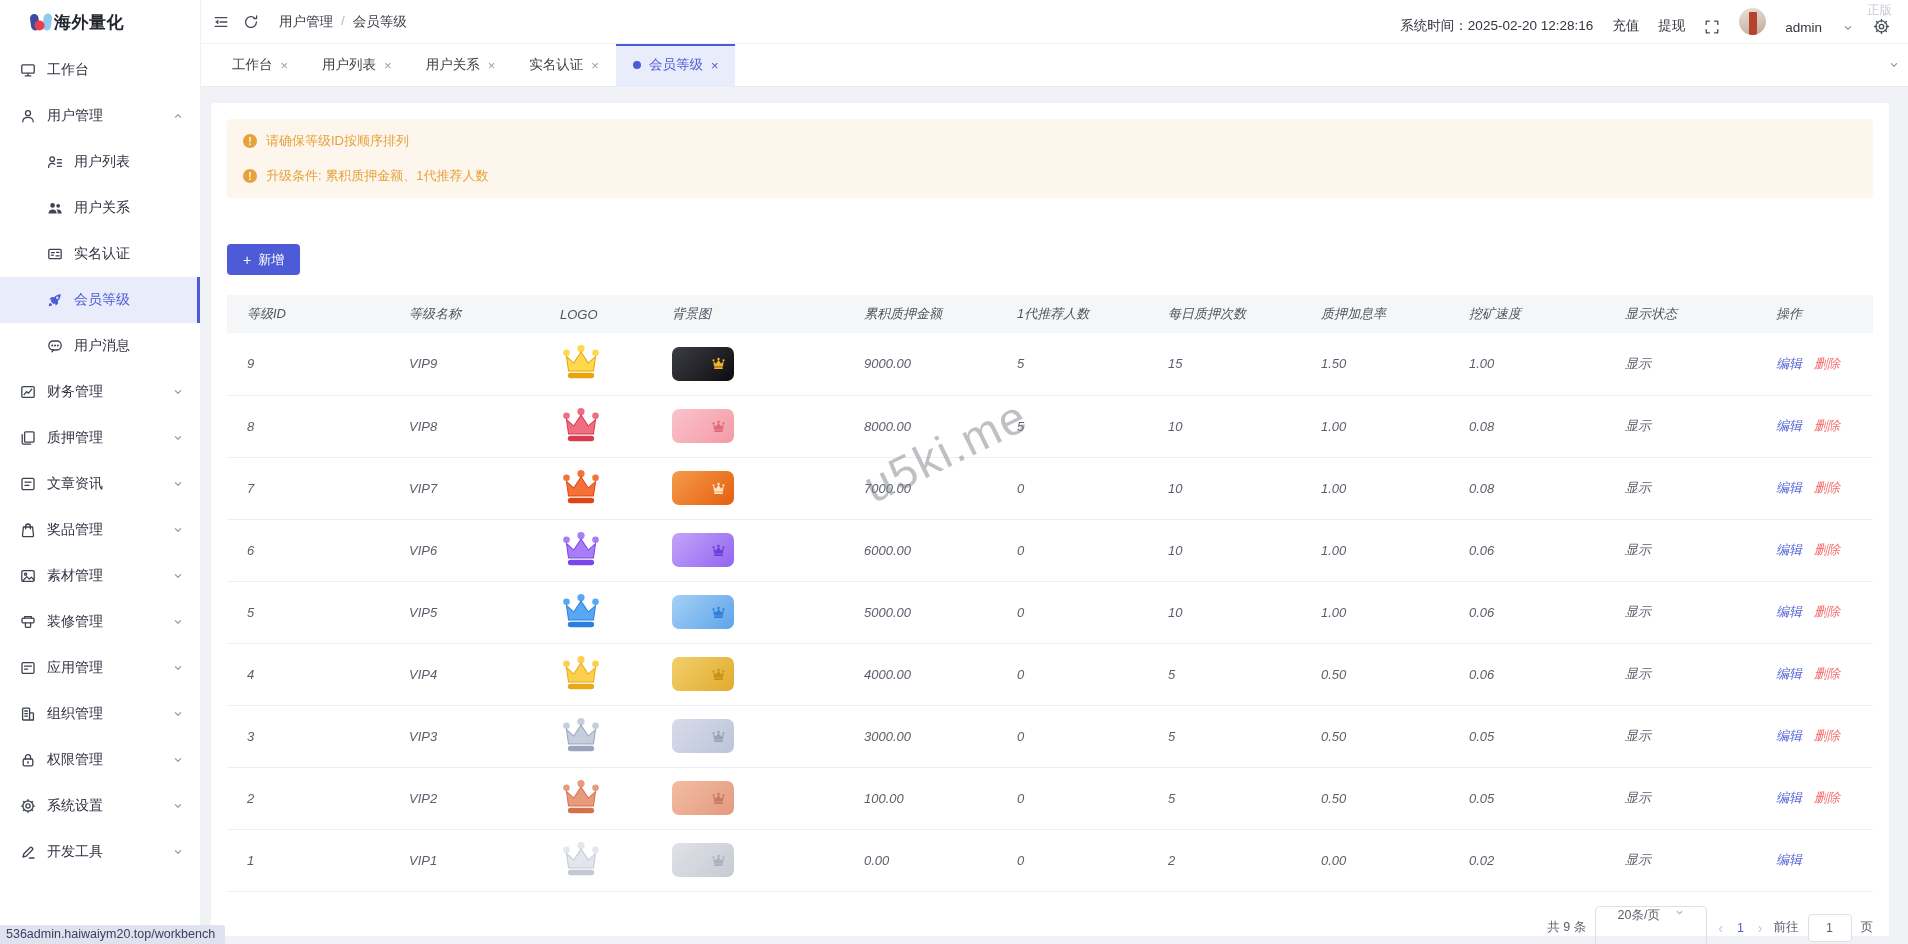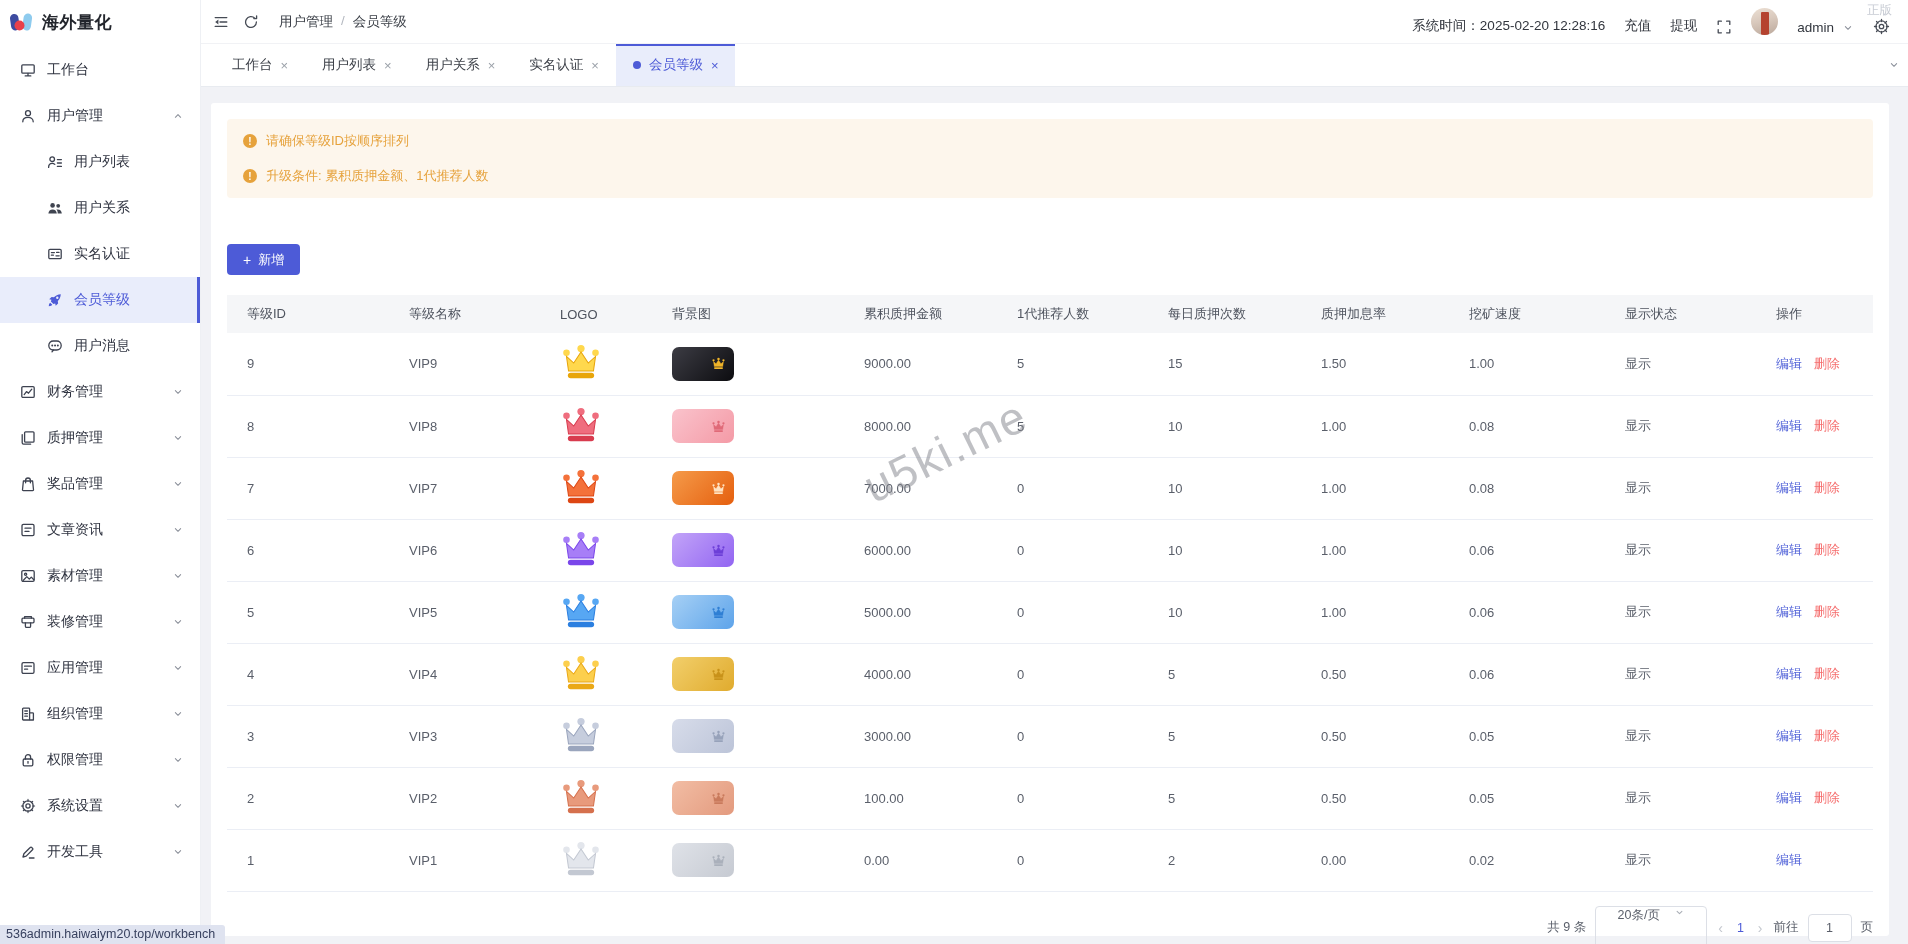--- a/index.html
+++ b/index.html
@@ -5,21 +5,21 @@
   * { box-sizing: border-box; margin: 0; padding: 0; }
   html,body { width: 1908px; height: 944px; overflow: hidden; }
   body {
     font-family: "Liberation Sans", "DejaVu Sans", sans-serif;
     background: #f0f2f6; color: #303133; font-size: 13px; position: relative;
   }
   .app { display: flex; width: 100%; height: 100%; }
 
   
   .sidebar { width: 201px; background: #fff; border-right: 1px solid #eef0f4; flex-shrink: 0; }
-  .logo { height: 44px; display: flex; align-items: center; padding-left: 8px; gap: 8px; }
+  .logo { height: 44px; display: flex; align-items: center; padding-left: 28px; gap: 0; }
   .logo-text { font-size: 17px; font-weight: bold; color: #23262d; letter-spacing: .5px; }
   .menu { padding-top: 3px; }
   .menu-item { height: 46px; display: flex; align-items: center; padding: 0 16px 0 20px; gap: 11px;
     font-size: 14px; color: #2f3340; cursor: pointer; position: relative; }
   .menu-item.sub { padding-left: 47px; }
   .mi-icon { display: flex; color: #3d4250; }
   .mi-label { flex: 1; }
   .chev { display: flex; color: #8a8f99; }
   .menu-item.active { background: #e9edfb; color: #4d5bd7; }
   .menu-item.active .mi-icon { color: #4d5bd7; }
@@ -32,21 +32,21 @@
     justify-content: space-between; padding: 0 18px 0 12px; border-bottom: 1px solid #f1f2f5; }
   .tb-left { display: flex; align-items: center; gap: 14px; }
   .icon-btn { display: flex; color: #464b55; cursor: pointer; }
   .breadcrumb { display: flex; gap: 8px; font-size: 13.5px; color: #3c4048; margin-left: 6px; }
   .bc-sep { color: #b4b8c0; }
   .tb-right { display: flex; align-items: flex-end; gap: 19px; font-size: 13.5px; color: #32363e; }
   .tb-link { cursor: pointer; }
   .avatar { width: 27px; height: 27px; border-radius: 50%; overflow: hidden; position: relative;
     background: linear-gradient(165deg, #ece0d4 0%, #d9c9bd 45%, #bba89b 100%); cursor: pointer; }
   .avatar-obj { position: absolute; left: 10px; top: 4px; width: 8px; height: 23px; background: #b5432f; border-radius: 1px; }
-  .admin-wrap { display: flex; align-items: center; gap: 8px; cursor: pointer; }
+  .admin-wrap { display: flex; align-items: center; gap: 20px; cursor: pointer; }
 
   .tabbar { height: 43px; background: #fff; border-bottom: 1px solid #e8ebf0; display: flex; padding-left: 14px; position: relative; }
   .tab { height: 100%; display: flex; align-items: center; gap: 8px; padding: 0 17px;
     font-size: 13.5px; color: #3c4048; cursor: pointer; }
   .tab .dot { width: 8px; height: 8px; border-radius: 50%; background: #4d5bd7; }
   .tab .close { color: #9aa0a8; font-size: 13px; }
   .tab.active { background: #e9edfb; color: #4d5bd7; box-shadow: inset 0 2px 0 #4d5bd7; }
   .tab.active .close { color: #4d5bd7; }
   .tabbar-chev { position: absolute; right: 8px; top: 50%; transform: translateY(-50%); color: #8a8f99; display: flex; cursor: pointer; }
 
@@ -56,21 +56,21 @@
   .alert-box { background: #fdf6ec; border-radius: 4px; padding: 13px 16px; display: flex; flex-direction: column; gap: 17px; }
   .alert-line { display: flex; align-items: center; gap: 9px; color: #e6a23c; font-size: 13px; }
   .alert-ico { width: 14px; height: 14px; border-radius: 50%; background: #e6a23c; color: #fff;
     font-size: 10px; font-weight: bold; display: flex; align-items: center; justify-content: center; flex-shrink: 0; }
 
   .add-btn { margin-top: 46px; height: 31px; padding: 0 16px; background: #4d5bd7; color: #fff; border: none;
     border-radius: 4px; font-size: 13px; display: inline-flex; align-items: center; gap: 7px; cursor: pointer;
     font-family: inherit; }
   .add-btn .plus { font-size: 14px; line-height: 1; }
 
-  table.grid { width: 100%; border-collapse: collapse; table-layout: fixed; margin-top: 20px; }
+  table.grid { width: 100%; border-collapse: collapse; table-layout: fixed; margin-top: 20px; font-style: italic; }
   .grid th { height: 38px; background: #f5f6f8; color: #4e535e; font-weight: normal; font-size: 13px;
     text-align: left; padding: 0 6px 0 20px; }
   .grid td { height: 62px; border-bottom: 1px solid #ebeef5; color: #5a5f6a; font-size: 13px;
     text-align: left; padding: 0 6px 0 20px; }
   .crown { display: inline-flex; }
   .bgcard { width: 62px; height: 34px; border-radius: 7px; display: inline-flex; align-items: center;
     justify-content: flex-end; padding-right: 8px; }
   .link-edit { color: #5465d9; cursor: pointer; margin-right: 12px; }
   .link-del { color: #f56c6c; cursor: pointer; }
 
@@ -204,39 +204,39 @@
           <span class="mi-label">质押管理</span>
           <span class="chev">
             <svg width="12" height="12" viewBox="0 0 16 16" fill="none" stroke="currentColor" stroke-width="1.4" stroke-linecap="round" stroke-linejoin="round">
               <path d="M4.5 6.2L8 9.7l3.5-3.5"></path>
             </svg>
           </span>
         </div>
         <div class="menu-item">
           <span class="mi-icon">
             <svg width="16" height="16" viewBox="0 0 16 16" fill="none" stroke="currentColor" stroke-width="1.3" stroke-linecap="round" stroke-linejoin="round">
+              <rect x="2" y="2.4" width="12" height="11.2" rx="1.4"></rect>
+              <path d="M5 6.2h6M5 9.4h4"></path>
+            </svg>
+          </span>
+          <span class="mi-label">文章资讯</span>
+          <span class="chev">
+            <svg width="12" height="12" viewBox="0 0 16 16" fill="none" stroke="currentColor" stroke-width="1.4" stroke-linecap="round" stroke-linejoin="round">
+              <path d="M4.5 6.2L8 9.7l3.5-3.5"></path>
+            </svg>
+          </span>
+        </div>
+        <div class="menu-item">
+          <span class="mi-icon">
+            <svg width="16" height="16" viewBox="0 0 16 16" fill="none" stroke="currentColor" stroke-width="1.3" stroke-linecap="round" stroke-linejoin="round">
               <path d="M3.4 5h9.2l.9 8.8a.8.8 0 0 1-.8.9H3.3a.8.8 0 0 1-.8-.9z"></path>
               <path d="M5.6 6.8V4.4a2.4 2.4 0 0 1 4.8 0v2.4"></path>
             </svg>
           </span>
           <span class="mi-label">奖品管理</span>
-          <span class="chev">
-            <svg width="12" height="12" viewBox="0 0 16 16" fill="none" stroke="currentColor" stroke-width="1.4" stroke-linecap="round" stroke-linejoin="round">
-              <path d="M4.5 6.2L8 9.7l3.5-3.5"></path>
-            </svg>
-          </span>
-        </div>
-        <div class="menu-item">
-          <span class="mi-icon">
-            <svg width="16" height="16" viewBox="0 0 16 16" fill="none" stroke="currentColor" stroke-width="1.3" stroke-linecap="round" stroke-linejoin="round">
-              <rect x="2" y="2.4" width="12" height="11.2" rx="1.4"></rect>
-              <path d="M5 6.2h6M5 9.4h4"></path>
-            </svg>
-          </span>
-          <span class="mi-label">文章资讯</span>
           <span class="chev">
             <svg width="12" height="12" viewBox="0 0 16 16" fill="none" stroke="currentColor" stroke-width="1.4" stroke-linecap="round" stroke-linejoin="round">
               <path d="M4.5 6.2L8 9.7l3.5-3.5"></path>
             </svg>
           </span>
         </div>
         <div class="menu-item">
           <span class="mi-icon">
             <svg width="16" height="16" viewBox="0 0 16 16" fill="none" stroke="currentColor" stroke-width="1.3" stroke-linecap="round" stroke-linejoin="round">
               <rect x="1.8" y="2.6" width="12.4" height="10.8" rx="1.3"></rect>

